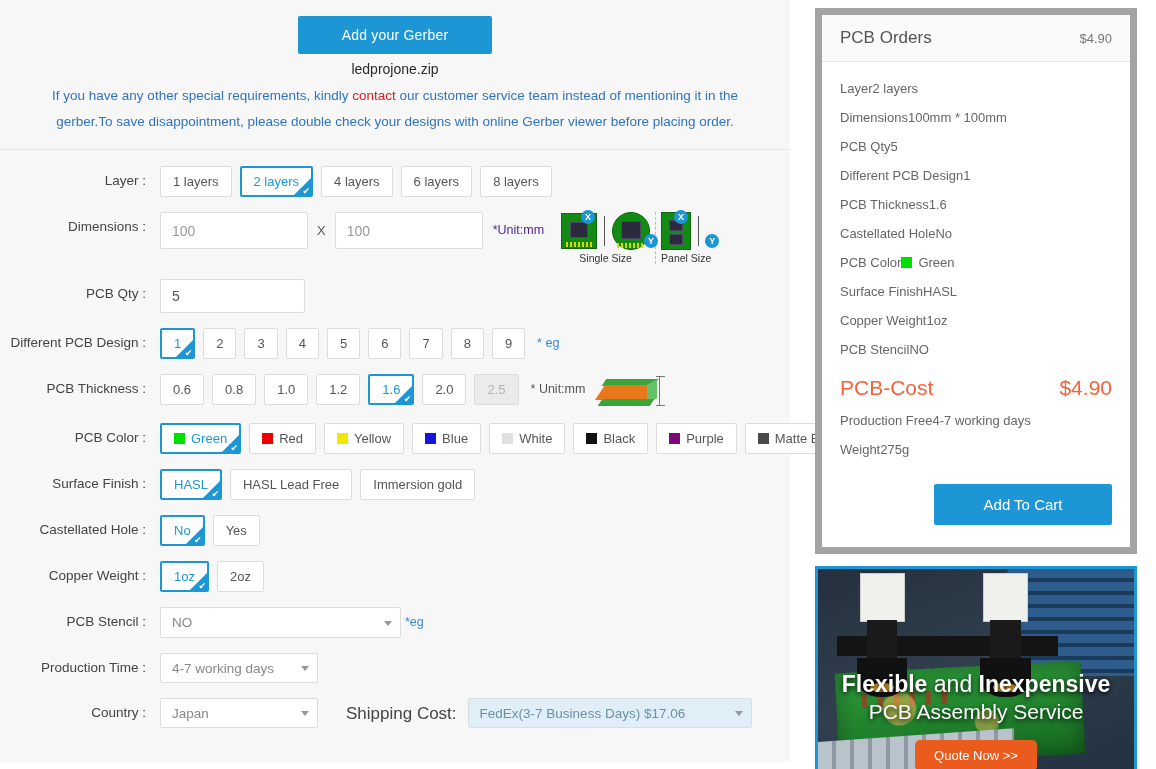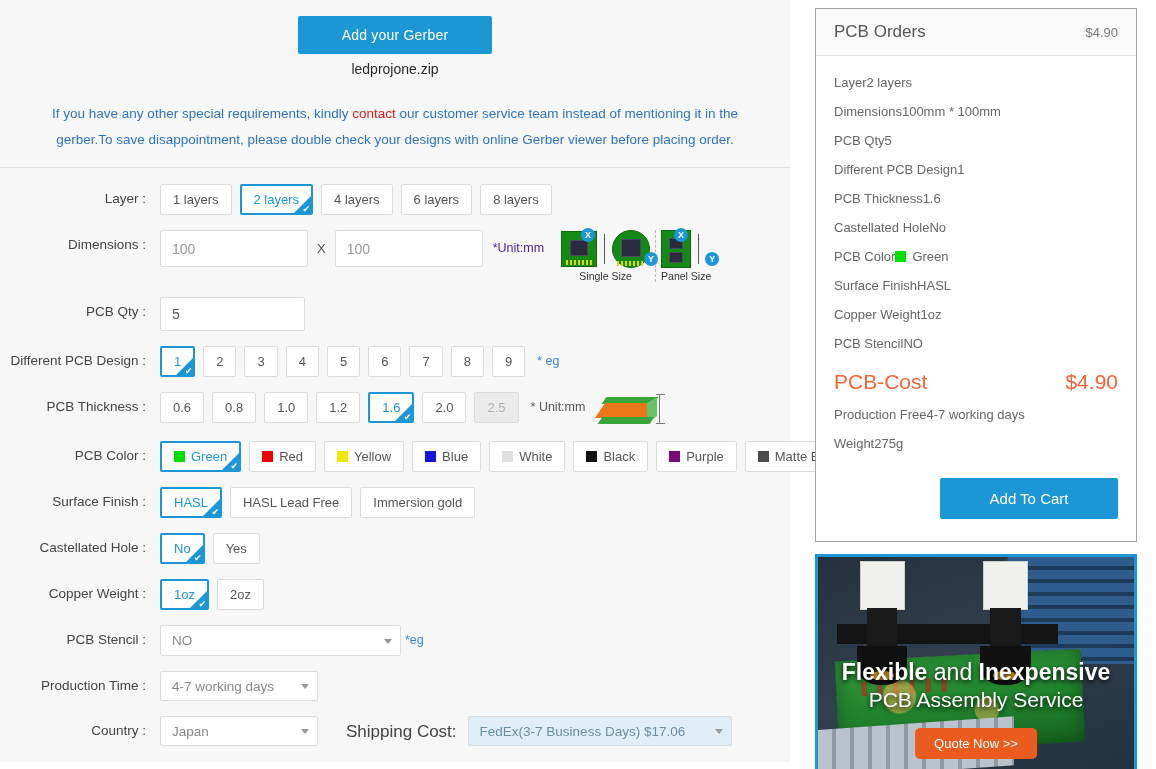--- a/index.html
+++ b/index.html
@@ -30,21 +30,21 @@
     font-size: 14px;
     padding: 11px 0;
     width: 194px;
     border: none;
     border-radius: 2px;
     cursor: pointer;
     letter-spacing: .2px;
   }
   .gerber-file {
     font-size: 14px; color: #2a2a2a;
-    margin-top: 7px; margin-bottom: 24px;
+    margin-top: 7px; margin-bottom: 6px;
   }
   .gerber-note {
     font-size: 13.5px; color: #2f74c0;
     line-height: 26px; max-width: 740px;
     margin: 0 auto; padding-bottom: 4px;
   }
   .gerber-note .contact { color: #e01b1b; }
 
   
   .form { padding-top: 16px; }
@@ -112,21 +112,21 @@
   
   .sel-wrap { position: relative; display: inline-block; }
   .selbox {
     height: 30px; border: 1px solid #dcdcdc; background: #fff;
     font-size: 13.5px; color: #888; padding: 0 26px 0 11px;
     border-radius: 2px; appearance: none; -webkit-appearance: none;
     font-family: "Liberation Sans", sans-serif; outline: none; cursor: pointer;
   }
   .selbox.wide { width: 241px; height: 31px; }
   .selbox.mid { width: 158px; }
-  .selbox.ship { width: 264px; background: #dfeef7; color: #6b8fa3; }
+  .selbox.ship { width: 284px; background: #dfeef7; color: #6b8fa3; }
   .caret {
     position: absolute; right: 9px; top: 50%; margin-top: -2px;
     width: 0; height: 0; pointer-events: none;
     border-left: 4px solid transparent; border-right: 4px solid transparent;
     border-top: 5px solid #999;
   }
   .ship-label {
     font-size: 17px; color: #444; line-height: 31px; margin: 0 11px 0 28px;
   }
 
@@ -190,21 +190,21 @@
   }
   .thick-bar::before, .thick-bar::after {
     content: ""; position: absolute; left: -4px; width: 9px;
     border-top: 1px solid #777;
   }
   .thick-bar::before { top: 0; }
   .thick-bar::after { bottom: 0; }
 
   
   .right-col { position: absolute; left: 815px; top: 8px; width: 322px; }
-  .card { border: 1px solid #a3a3a3; background: #fff; }
+  .card { border: 7px solid #a3a3a3; background: #fff; }
   .card-head {
     display: flex; justify-content: space-between; align-items: center;
     padding: 13px 18px; background: #fafafa; border-bottom: 1px solid #e5e5e5;
   }
   .card-title { font-size: 17px; color: #555; }
   .card-price { font-size: 13px; color: #777; }
   .card-body { padding: 12px 18px 16px 18px; }
   .sum-row {
     display: flex; justify-content: flex-start;
     font-size: 13px; color: #666; padding: 7px 0;

